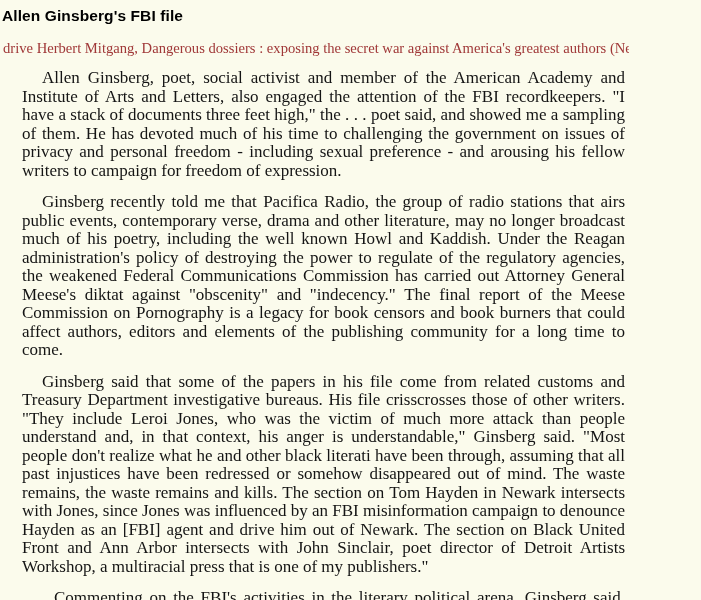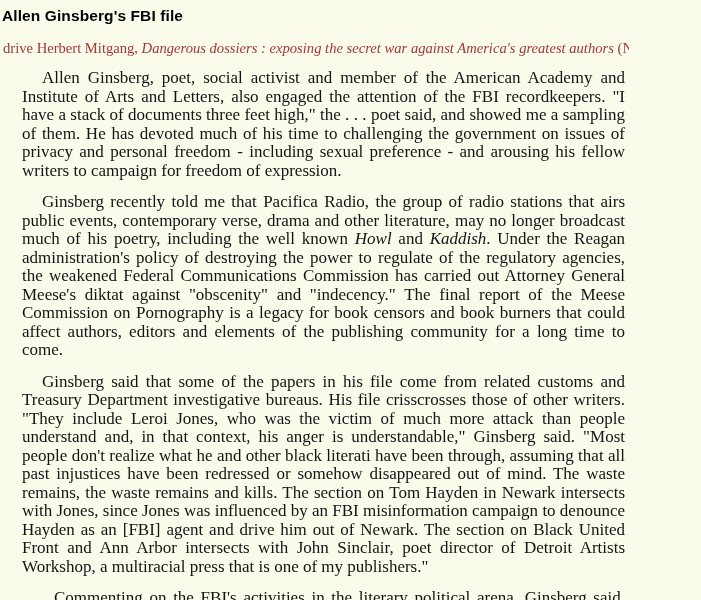--- a/index.html
+++ b/index.html
@@ -35,21 +35,20 @@
   .citation {
     font-family: "Liberation Serif", "DejaVu Serif", serif;
     font-size: 14.6px;
     line-height: 18px;
     color: #a03838;
     margin: 0;
     padding: 14px 0 0 3px;
     white-space: nowrap;
   }
   .citation .book-title {
-    font-style: italic;
   }
   .body-area {
     padding: 0 4px 0 22px;
     margin-top: 12px;
   }
   p.para {
     font-size: 17px;
     line-height: 18.5px;
     text-align: justify;
     text-indent: 20px;
@@ -57,21 +56,20 @@
     padding: 0;
     color: #141414;
     -webkit-hyphens: none;
     hyphens: none;
   }
   p.para:last-child {
     margin-bottom: 0;
     margin-left: 12px;
   }
   .it {
-    font-style: italic;
   }
 </style>
 </head>
 <body>
 
 <div class="page">
 
   <h1 class="page-title">Allen Ginsberg's FBI file</h1>
 
   <div class="citation"><span>drive Herbert Mitgang, </span><span class="book-title">Dangerous dossiers : exposing the secret war against America's greatest authors</span><span> (New York : D.I. Fine, 1988)</span></div>

